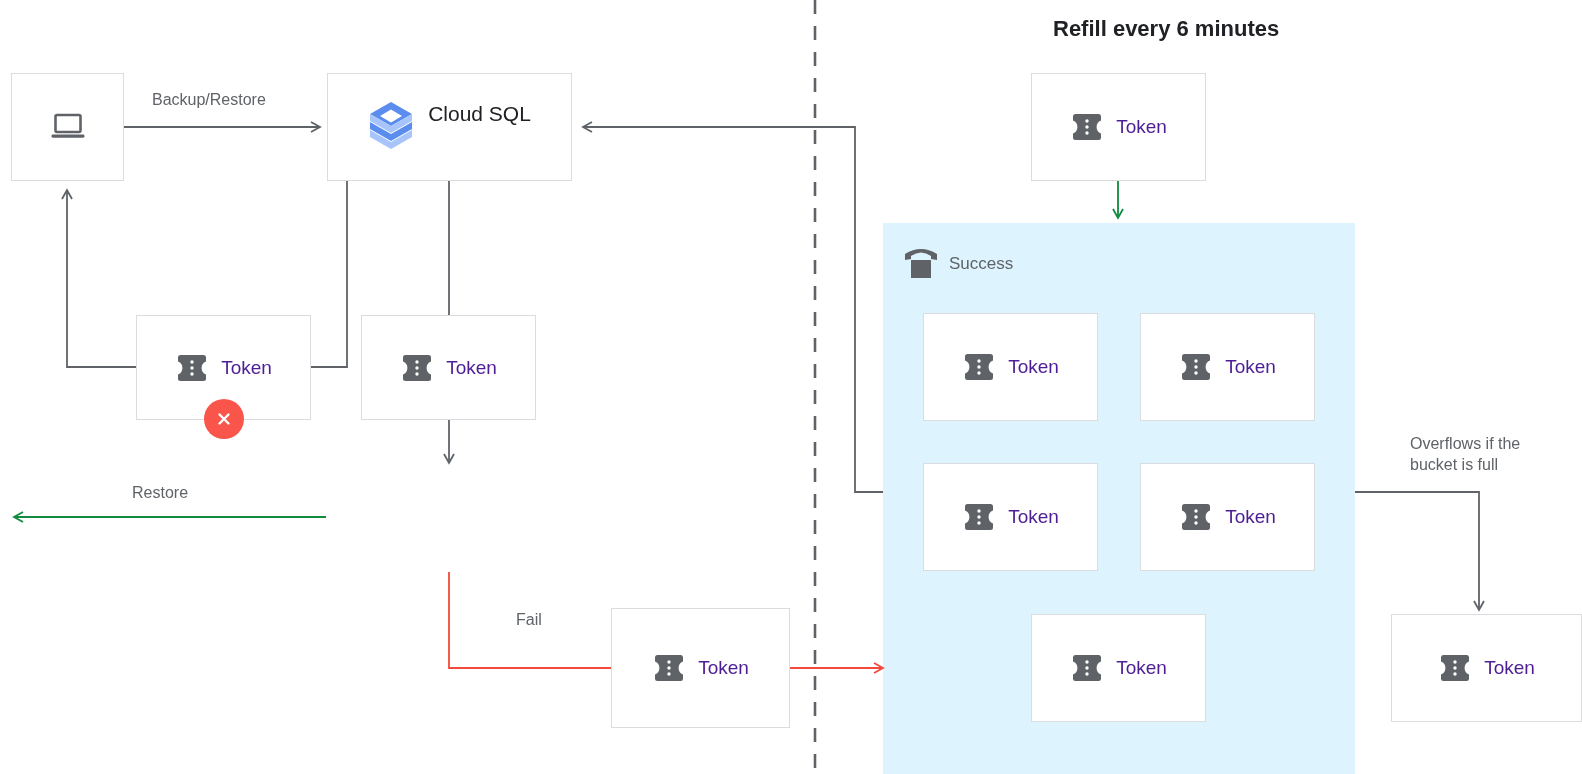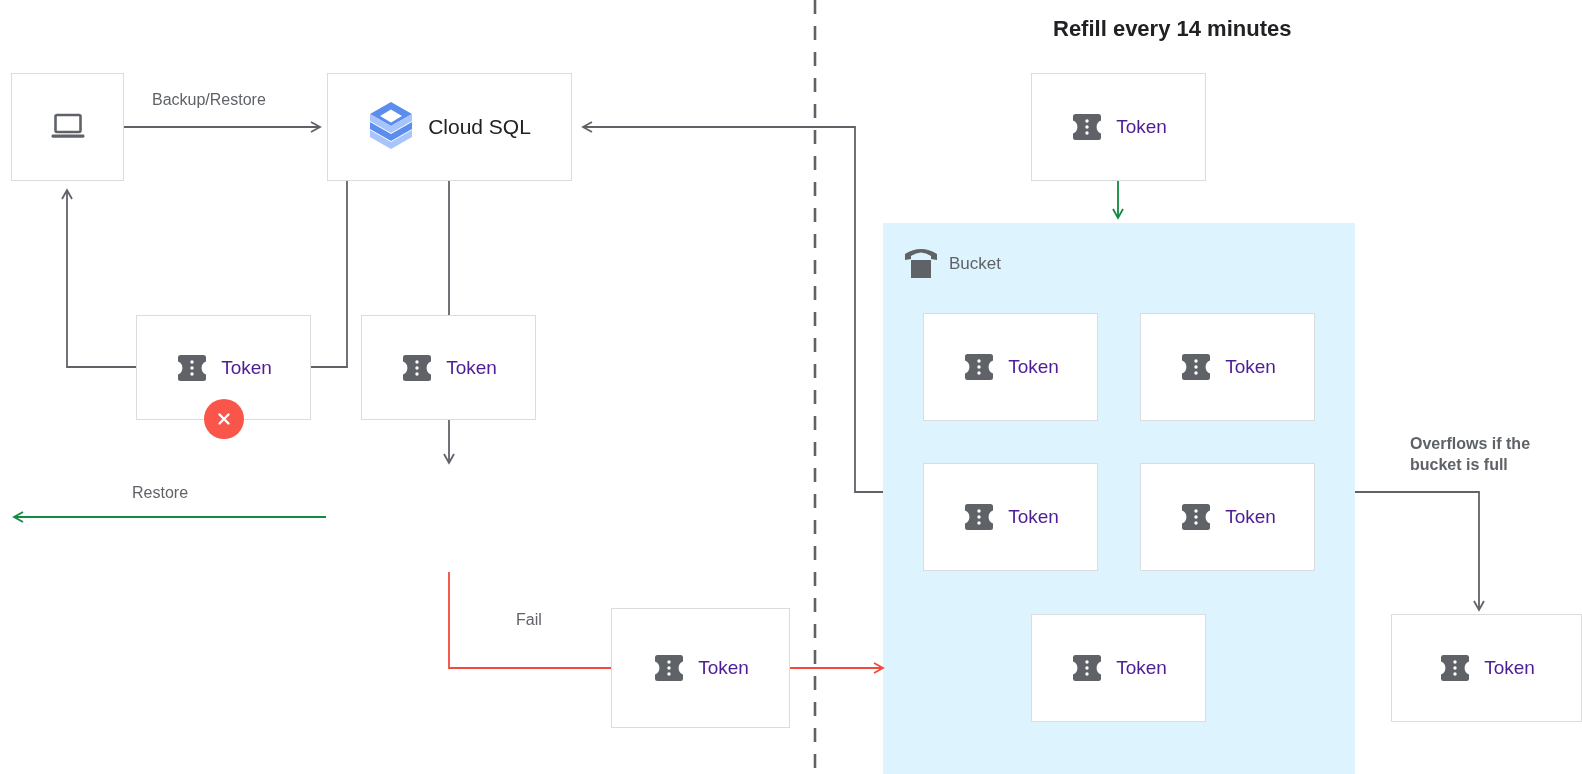--- a/index.html
+++ b/index.html
@@ -9,21 +9,21 @@
 
   .bucket-bg{position:absolute;background:#ddf3fd;}
 
   .box{position:absolute;background:#ffffff;border:1.5px solid #dadce0;
        box-sizing:border-box;display:flex;align-items:center;
        justify-content:center;}
 
   .tok-inner{display:flex;align-items:center;gap:12px;}
   .tok-label{font-size:19px;color:#4c1d95;white-space:nowrap;}
 
-  .node-inner{display:flex;align-items:center;gap:14px;}
+  .node-inner{display:flex;align-items:flex-start;gap:14px;}
   .node-label{font-size:21px;color:#202124;line-height:1.22;white-space:pre-line;}
 
   .edge-label{position:absolute;font-size:16px;color:#5f6368;
               line-height:1.3;white-space:pre-line;}
 
   .title{position:absolute;font-size:22px;font-weight:bold;color:#202124;
          white-space:nowrap;}
 
   .bucket-head{position:absolute;display:flex;align-items:center;gap:10px;}
   .bucket-head-label{font-size:17px;color:#5f6368;}
@@ -73,21 +73,21 @@
 
     <line x1="790" y1="668" x2="883" y2="668" stroke="#f4493d" stroke-width="1.8" marker-end="url(#ah-red)"></line>
 
     <path d="M883,492 L855,492 L855,127 L583,127" fill="none" stroke="#5f6368" stroke-width="1.8" marker-end="url(#ah-dark)"></path>
 
     <line x1="1118" y1="181" x2="1118" y2="218" stroke="#128a3f" stroke-width="1.8" marker-end="url(#ah-green)"></line>
 
     <path d="M1355,492 L1479,492 L1479,610" fill="none" stroke="#5f6368" stroke-width="1.8" marker-end="url(#ah-dark)"></path>
   </svg>
 
-  <div class="title" style="left:1053px;top:16px;">Refill every 14 minutes</div>
+  <div class="title" style="left:1053px;top:16px;">Refill every 6 minutes</div>
 
   <div class="box" style="left:11px;top:73px;width:113px;height:108px;">
     <span style="display:flex;">
       <svg width="36" height="30" viewBox="0 0 36 30">
         <rect x="5.5" y="3" width="25" height="17" rx="1.5" fill="none" stroke="#5f6368" stroke-width="2.6"></rect>
         <rect x="1.5" y="22.5" width="33" height="3.2" rx="1.4" fill="#5f6368"></rect>
       </svg>
     </span>
   </div>
 
@@ -156,21 +156,21 @@
           <circle cx="17" cy="21" r="1.7" fill="#fff"></circle>
         </svg>
       </span>
       <span class="tok-label">Token</span>
     </div>
   </div>
 
   <div class="edge-label" style="left:152px;top:90px;">Backup/Restore</div>
   <div class="edge-label" style="left:132px;top:483px;">Restore</div>
   <div class="edge-label" style="left:516px;top:610px;">Fail</div>
-  <div class="edge-label" style="left:1410px;top:434px;font-weight:bold;">Overflows if the
+  <div class="edge-label" style="left:1410px;top:434px;">Overflows if the
 bucket is full</div>
 
   <div class="box" style="left:1031px;top:73px;width:175px;height:108px;">
     <div class="tok-inner">
       <span style="display:flex;">
         <svg width="34" height="30" viewBox="0 0 34 30">
           <path d="M3,4.5 a2.5,2.5 0 0 1 2.5,-2.5 h23 a2.5,2.5 0 0 1 2.5,2.5 v4
                    a7,7 0 0 0 0,13 v4 a2.5,2.5 0 0 1 -2.5,2.5 h-23
                    a2.5,2.5 0 0 1 -2.5,-2.5 v-4 a7,7 0 0 0 0,-13 z" fill="#5f6368"></path>
           <circle cx="17" cy="9" r="1.7" fill="#fff"></circle>
@@ -183,21 +183,21 @@
   </div>
 
   <div class="bucket-head" style="left:903px;top:248px;">
     <span style="display:flex;">
       <svg width="36" height="32" viewBox="0 0 36 32">
         <path d="M2,6 L2,12 L8,11 L8,8 Q18,1 28,8 L28,11 L34,12 L34,6
                  Q18,-4 2,6 Z" fill="#5f6368"></path>
         <rect x="8" y="12" width="20" height="18" fill="#5f6368"></rect>
       </svg>
     </span>
-    <span class="bucket-head-label">Bucket</span>
+    <span class="bucket-head-label">Success</span>
   </div>
 
   <div class="box" style="left:923px;top:313px;width:175px;height:108px;">
     <div class="tok-inner">
       <span style="display:flex;">
         <svg width="34" height="30" viewBox="0 0 34 30">
           <path d="M3,4.5 a2.5,2.5 0 0 1 2.5,-2.5 h23 a2.5,2.5 0 0 1 2.5,2.5 v4
                    a7,7 0 0 0 0,13 v4 a2.5,2.5 0 0 1 -2.5,2.5 h-23
                    a2.5,2.5 0 0 1 -2.5,-2.5 v-4 a7,7 0 0 0 0,-13 z" fill="#5f6368"></path>
           <circle cx="17" cy="9" r="1.7" fill="#fff"></circle>

